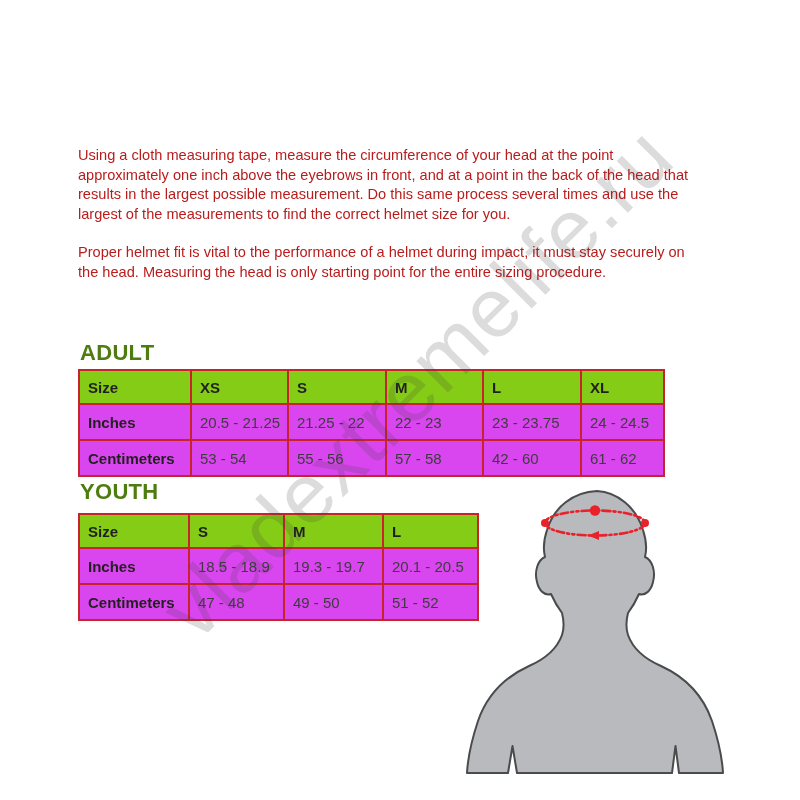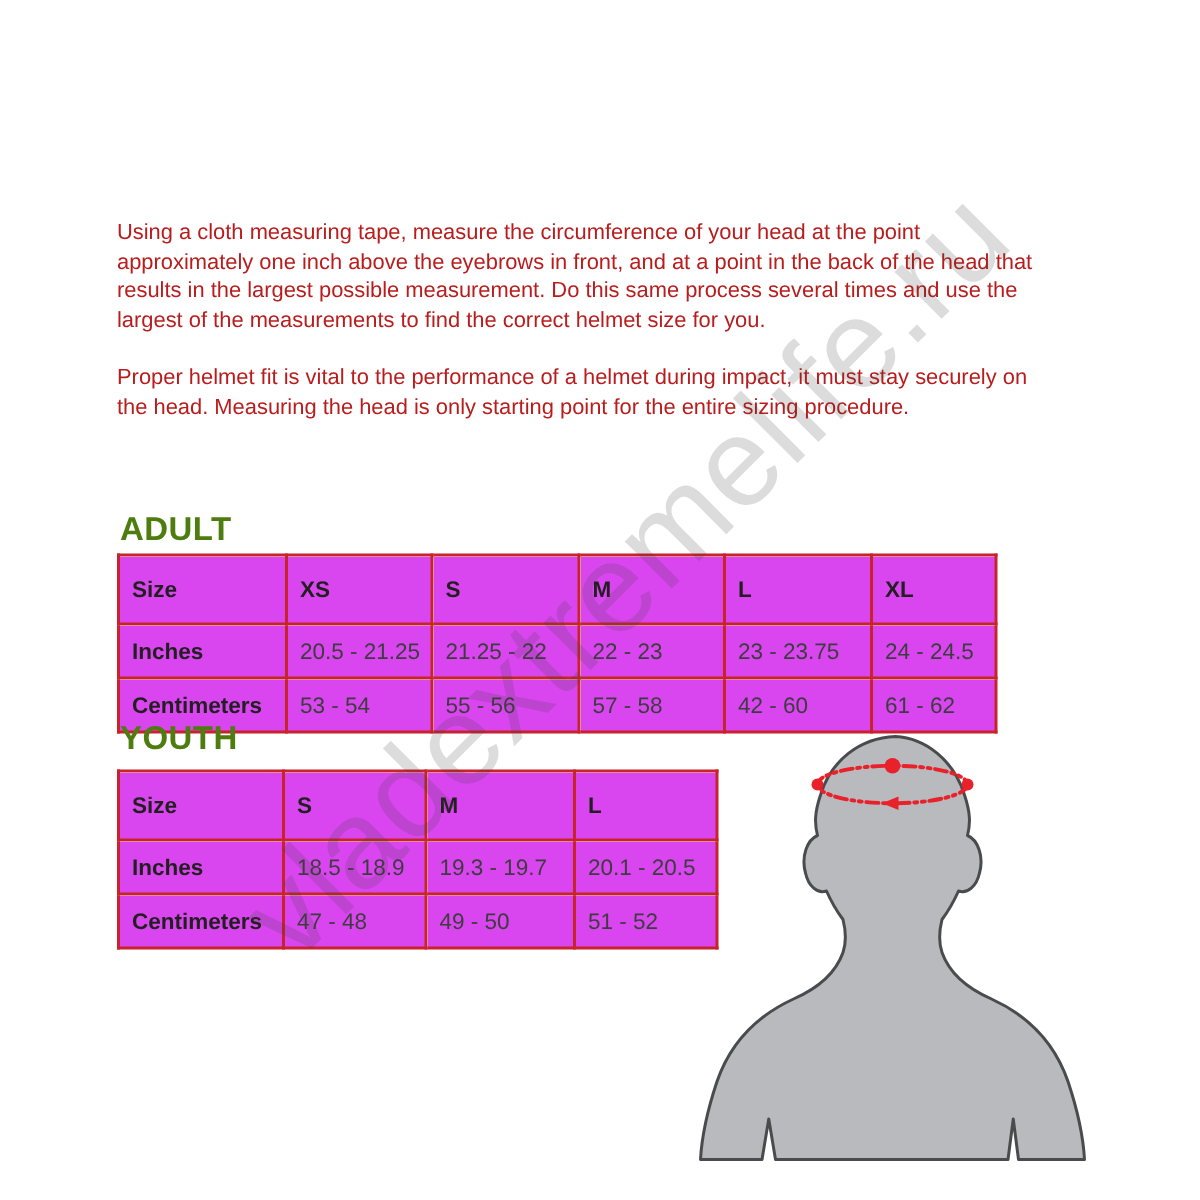--- a/index.html
+++ b/index.html
@@ -67,21 +67,21 @@
   #adult-table{left:78px;top:369px;width:585px;}
   #youth-table{left:78px;top:513px;width:399px;}
   .size-table th,.size-table td{
     border:2px solid #c8232b;
     text-align:left;
     padding:0 6px 0 8px;
     vertical-align:middle;
     overflow:hidden;
     white-space:nowrap;
   }
-  .size-table thead tr{height:46px;background:#d946ef;}
+  .size-table thead tr{height:34px;background:#84cc16;}
   .size-table tbody tr{height:36px;background:#d946ef;}
   .size-table th{font-weight:bold;color:#221f20;}
   .size-table td{font-weight:normal;color:#3d3d3f;}
   .figure-wrap{
     position:absolute;
     left:455px;
     top:485px;
     width:320px;
     height:290px;
   }

